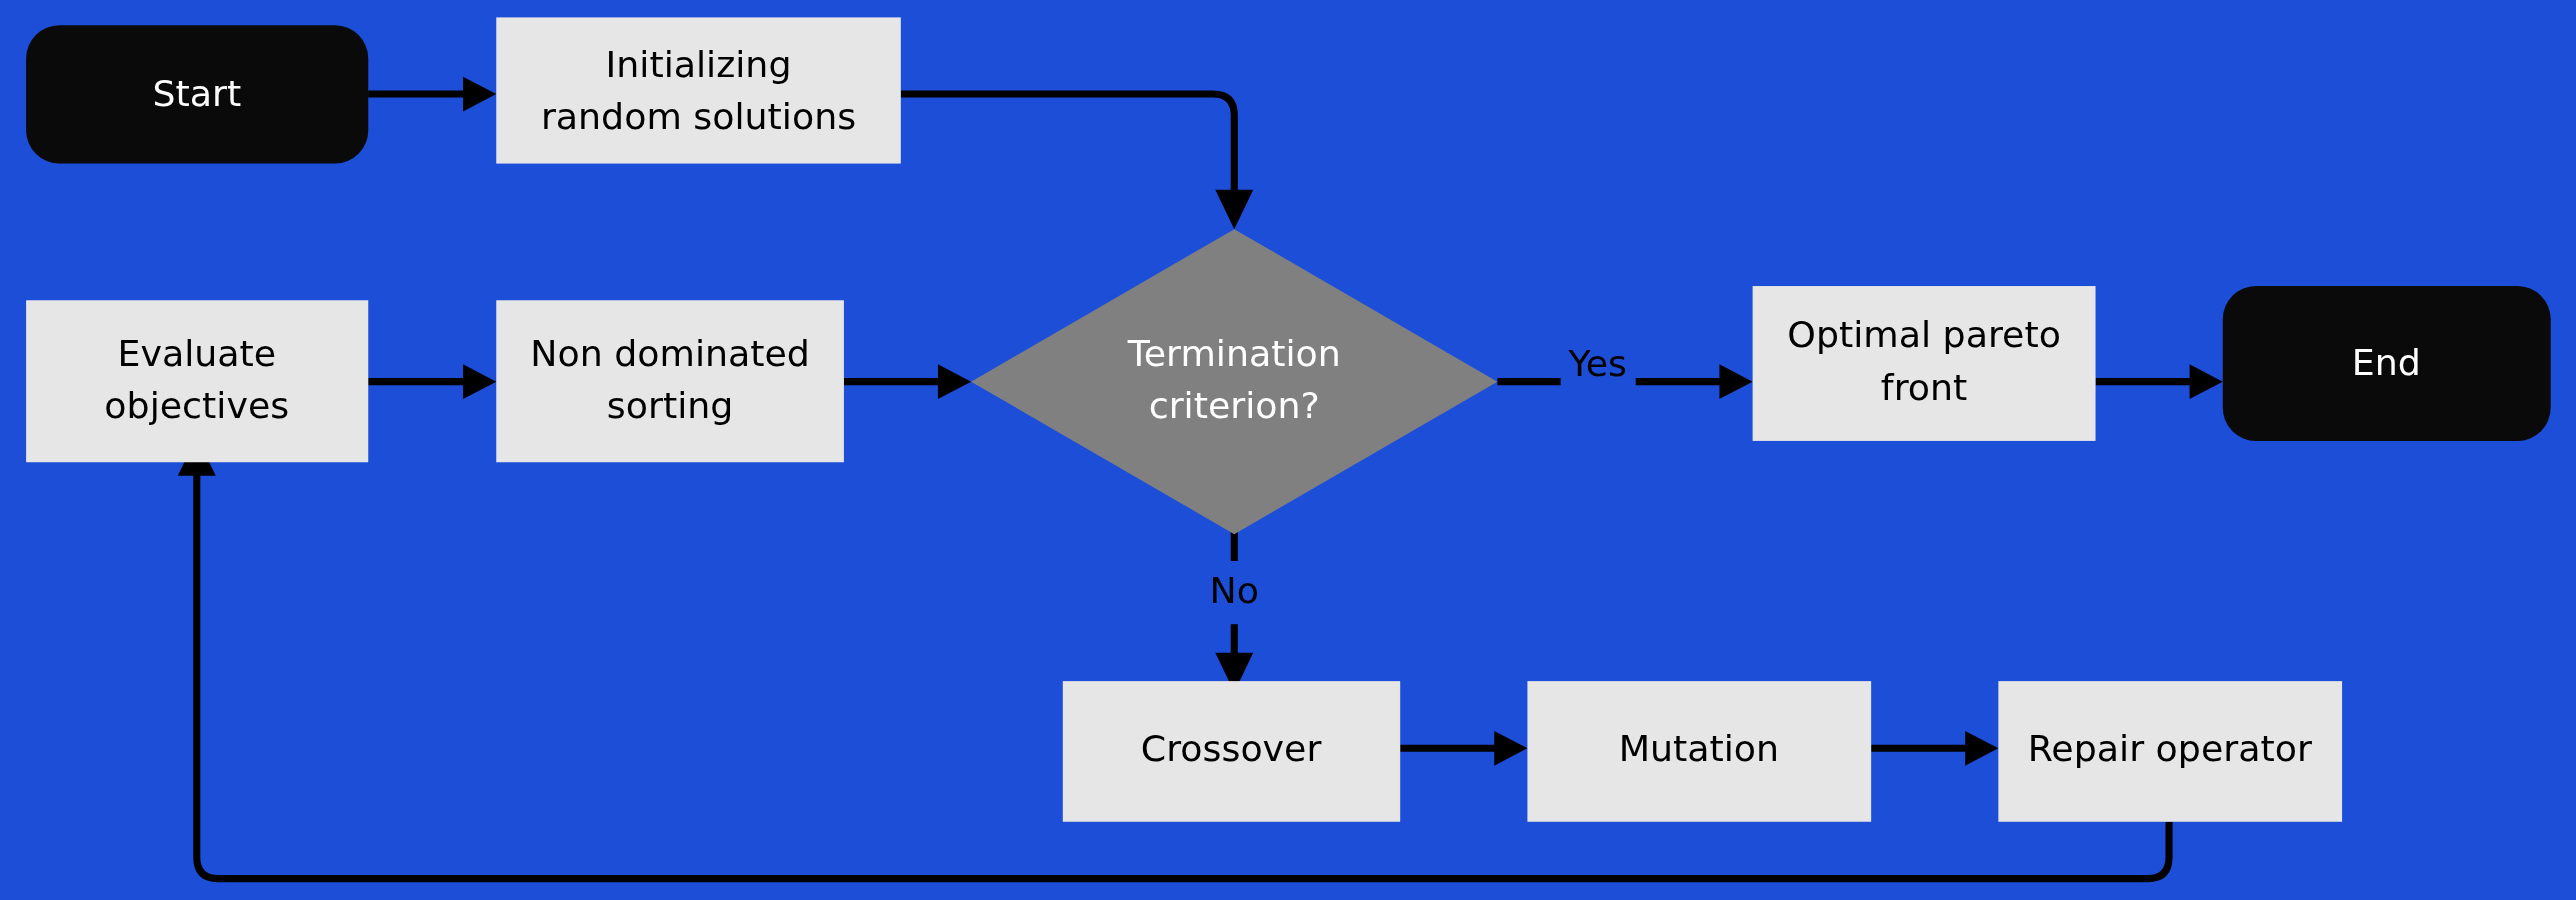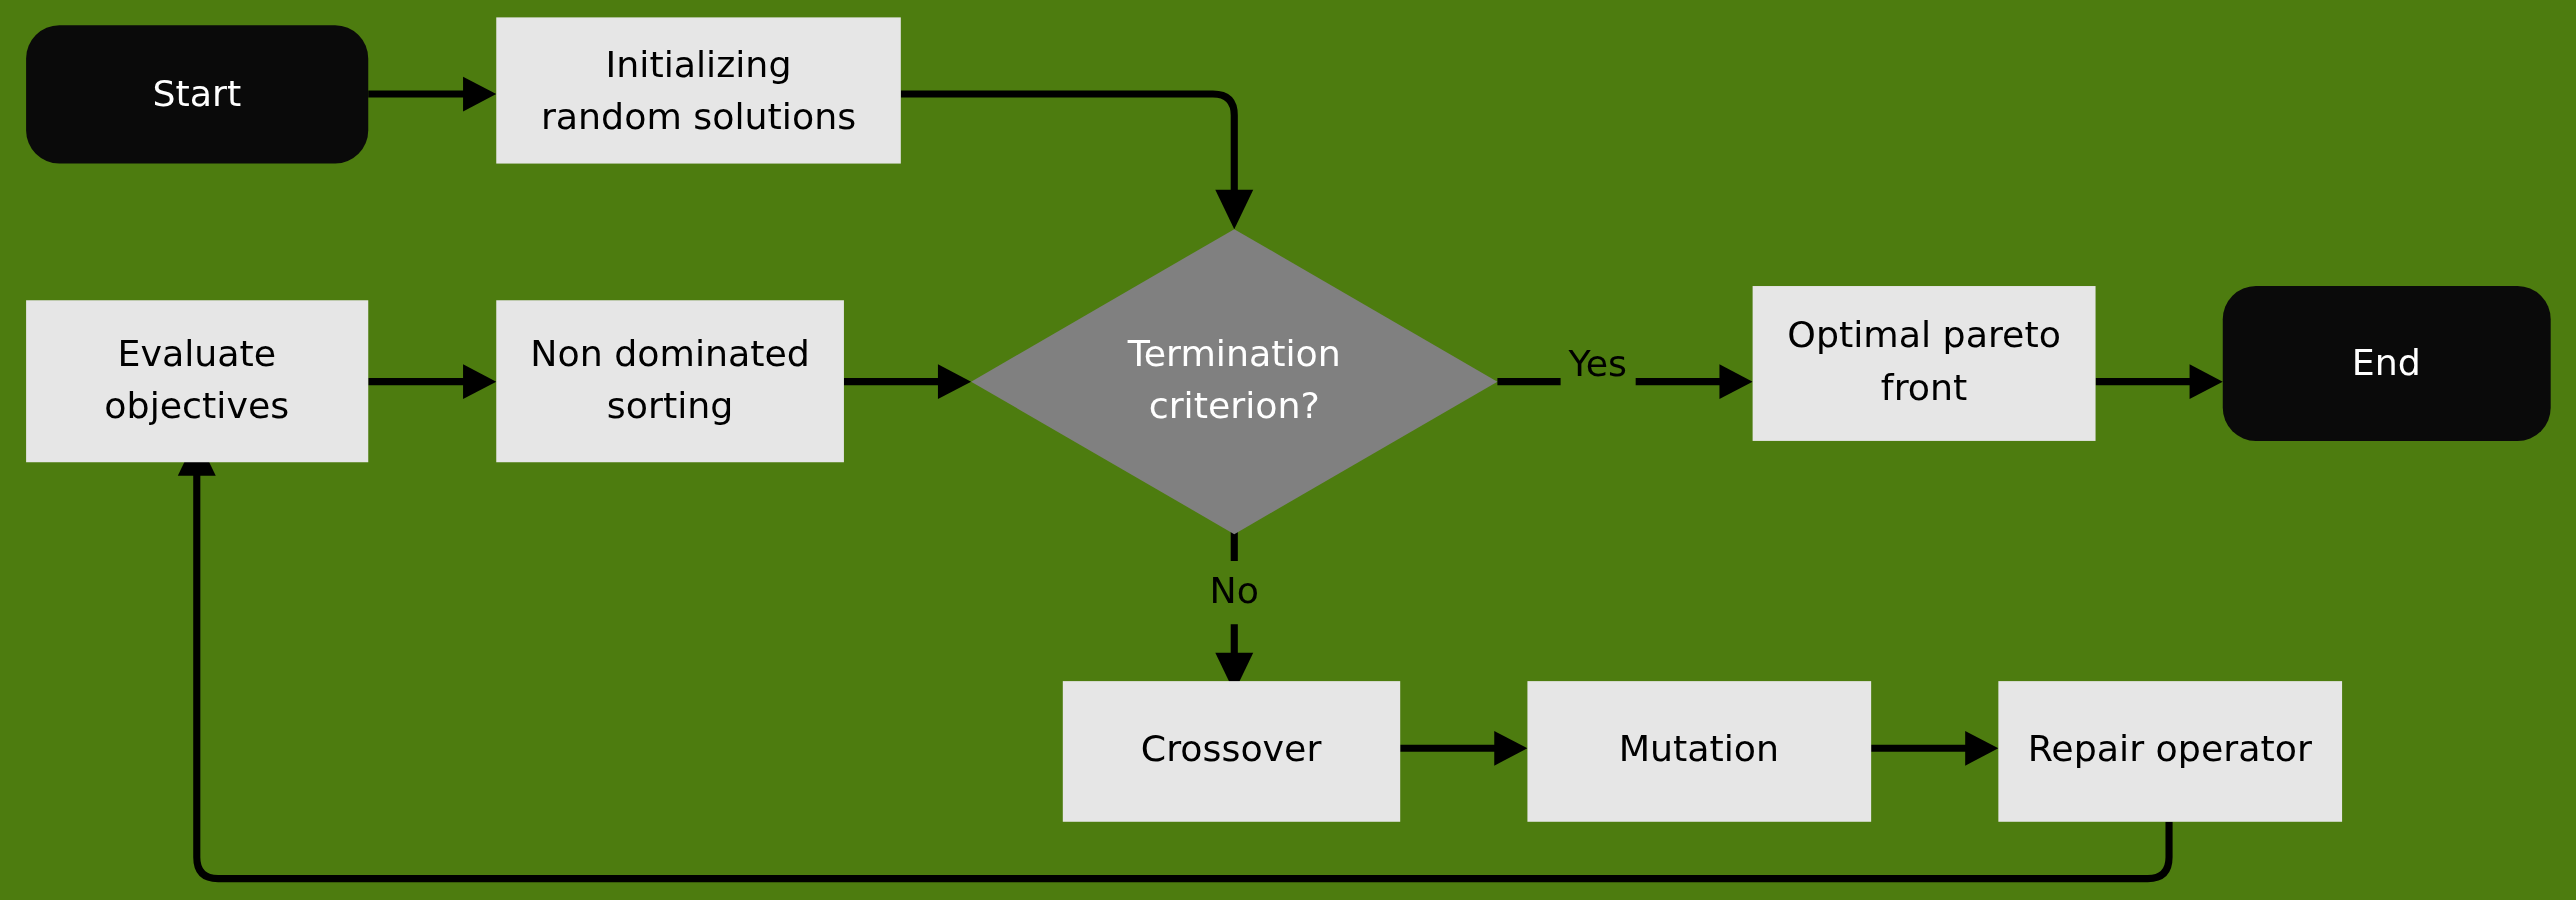--- a/index.html
+++ b/index.html
@@ -10,21 +10,21 @@
   body {
     width: 2576px;
     height: 900px;
     font-family: "DejaVu Sans", "Liberation Sans", sans-serif;
     overflow: hidden;
   }
   #flowchart-root {
     position: relative;
     width: 2576px;
     height: 900px;
-    background: #4d7c0f;
+    background: #1d4ed8;
   }
   svg.diagram {
     display: block;
     width: 2576px;
     height: 900px;
   }
   .node-label {
     font-family: "DejaVu Sans", "Liberation Sans", sans-serif;
     font-size: 46px;
     text-anchor: middle;

